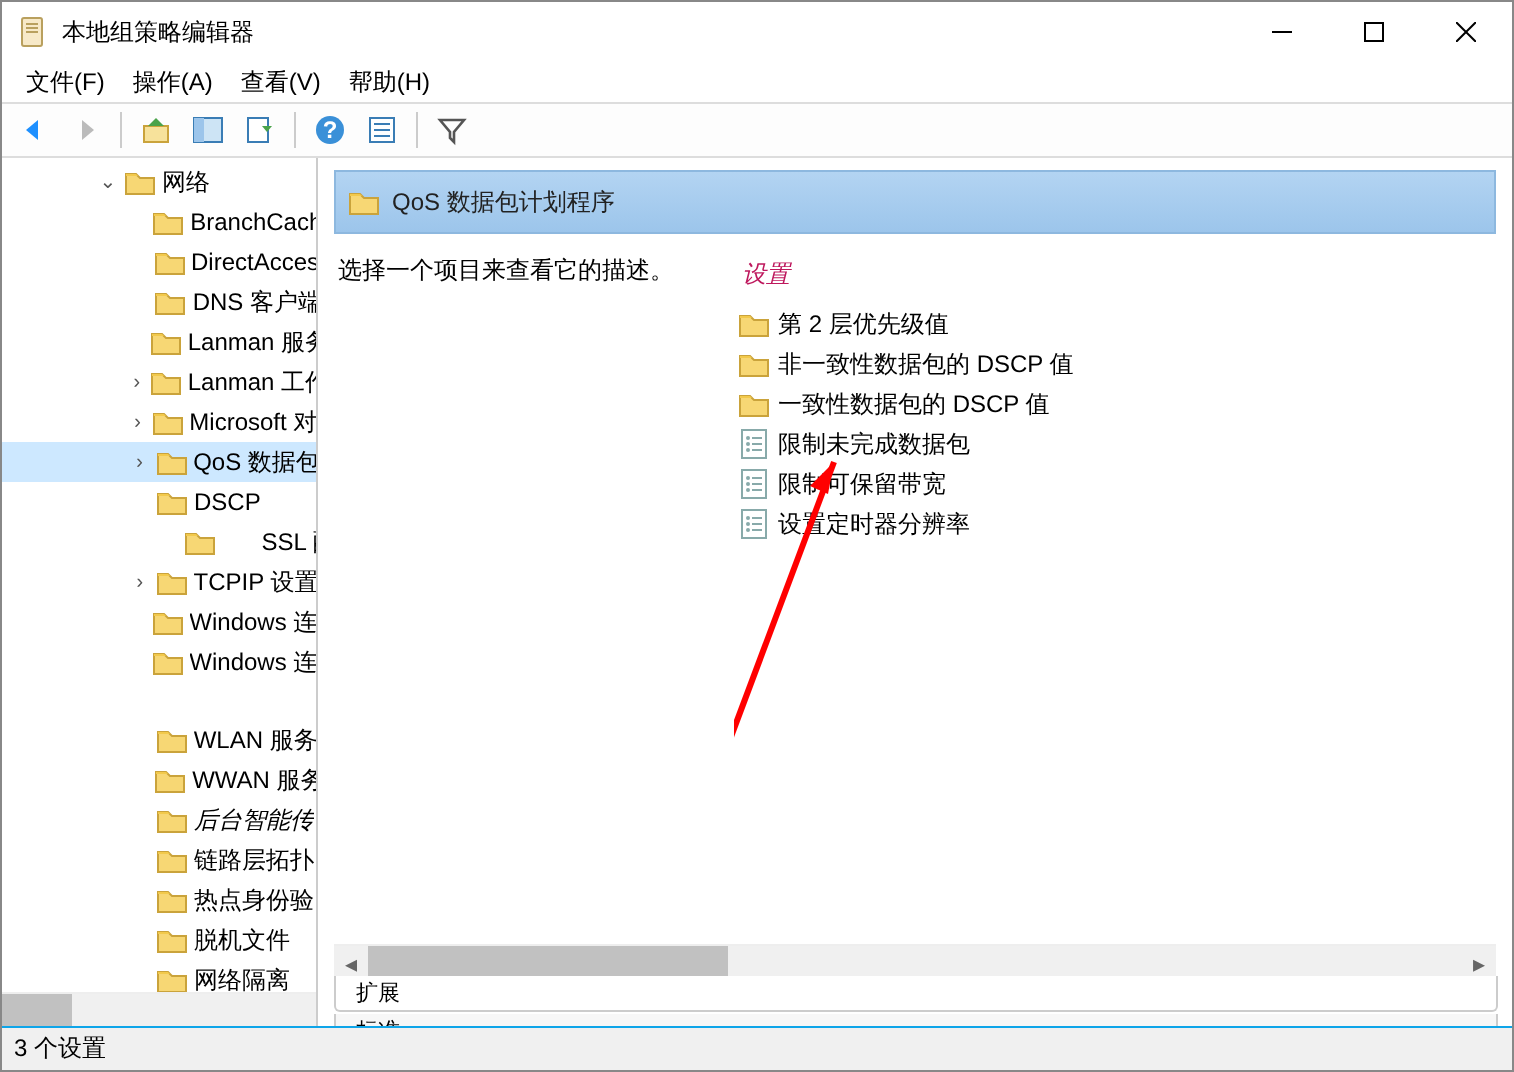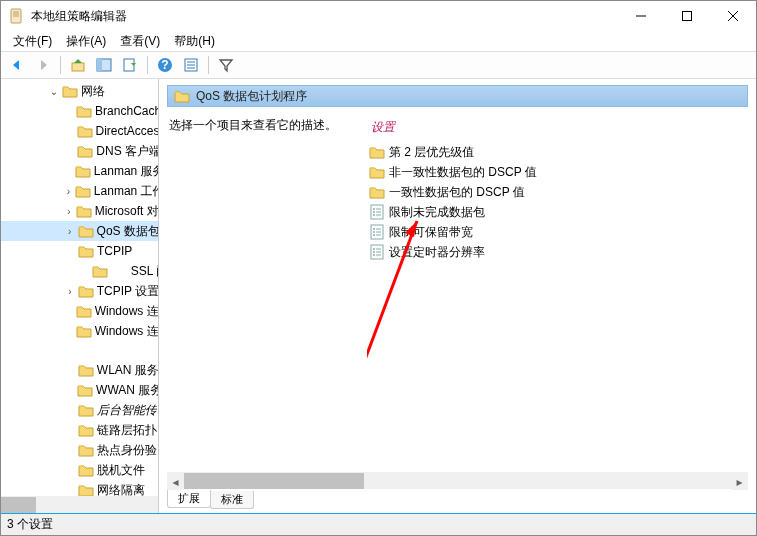--- a/index.html
+++ b/index.html
@@ -26,38 +26,38 @@
 .tree { padding: 2px 0 2px 0; white-space: nowrap; }
 .tree-row { height: 20px; display: flex; align-items: center; padding-left: 0; cursor: default; }
 .tree-row.selected { background: #cde8ff; }
 .expander { width: 14px; height: 14px; display: inline-flex; align-items: center; justify-content: center; color: #555; font-size: 10px; margin-right: 1px; }
 .folder-icon { width: 16px; height: 16px; margin-right: 3px; flex-shrink: 0; }
 .tree-label { overflow: hidden; text-overflow: clip; }
 .tree-hscroll { height: 17px; border-top: 1px solid #eee; background: #f0f0f0; position: relative; }
 .tree-hscroll .thumb { position: absolute; left: 0; top: 0; height: 100%; width: 35px; background: #c1c1c1; }
 
 .right { flex: 1; display: flex; flex-direction: column; min-width: 0; }
-.right-header { height: 22px; background: linear-gradient(#b3d4f2, #9cc5eb); border: 1px solid #8db8df; margin: 6px 8px 4px 8px; display: flex; align-items: center; padding-left: 6px; gap: 6px; }
+.right-header { height: 32px; background: linear-gradient(#b3d4f2, #9cc5eb); border: 1px solid #8db8df; margin: 6px 8px 4px 8px; display: flex; align-items: center; padding-left: 6px; gap: 6px; }
 .right-header .label { color: #222; }
 
 .right-body { flex: 1; display: flex; margin: 0 8px 2px 8px; min-height: 0; position: relative; }
 .desc-pane { width: 200px; padding: 6px 8px 6px 2px; }
 .list-pane { flex: 1; padding: 4px 0; position: relative; overflow: hidden; }
 .col-header { color: #be185d; padding: 4px 0 6px 4px; font-style: italic; }
 .list-row { height: 20px; display: flex; align-items: center; padding-left: 2px; gap: 4px; cursor: default; }
 .item-icon { width: 16px; height: 16px; flex-shrink: 0; }
 
 .list-hscroll { height: 17px; background: #f0f0f0; position: relative; border-top: 1px solid #eee; }
 .list-hscroll .track { position: absolute; left: 17px; right: 17px; top: 0; bottom: 0; }
 .list-hscroll .thumb { position: absolute; left: 0; top: 0; height: 100%; width: 180px; background: #c1c1c1; }
 .list-hscroll .arr { position: absolute; top: 0; width: 17px; height: 17px; display: flex; align-items: center; justify-content: center; color: #666; background: #f0f0f0; }
 .list-hscroll .arr.l { left: 0; }
 .list-hscroll .arr.r { right: 0; }
 
-.tabs { height: 20px; display: flex; align-items: flex-end; margin: 0 8px 4px 8px; }
+.tabs { height: 20px; display: flex; margin: 0 8px 4px 8px; flex-direction: column; }
 .tab { border: 1px solid #ccc; border-top: none; border-radius: 0 0 3px 3px; padding: 1px 10px; margin-right: -1px; background: #f7f7f7; cursor: default; font-size: 11px; }
 .tab.active { background: #fff; position: relative; top: -1px; }
 
 .statusbar { height: 22px; border-top: 1px solid #0ea5e9; display: flex; align-items: center; padding: 0 6px; background: #f0f0f0; }
 
 .arrow-annot { position: absolute; pointer-events: none; }
 
 svg { display: block; }
 </style>
 </head>
@@ -239,21 +239,21 @@
               <span class="tree-label">QoS 数据包</span>
             </div>
             <div class="tree-row" style="padding-left: 62px;">
               <span class="expander"></span>
               <span class="folder-icon">
                 <svg width="16" height="16">
                   <path d="M1 4 L6 4 L8 6 L15 6 L15 14 L1 14 Z" fill="#f7d774" stroke="#caa33b"></path>
                   <path d="M1 4 L6 4 L7 5 L1 5 Z" fill="#f2c94c"></path>
                 </svg>
               </span>
-              <span class="tree-label">TCPIP</span>
+              <span class="tree-label">DSCP</span>
             </div>
             <div class="tree-row" style="padding-left: 62px; gap: 20px;">
               <span class="expander"></span>
               <span class="folder-icon">
                 <svg width="16" height="16">
                   <path d="M1 4 L6 4 L8 6 L15 6 L15 14 L1 14 Z" fill="#f7d774" stroke="#caa33b"></path>
                   <path d="M1 4 L6 4 L7 5 L1 5 Z" fill="#f2c94c"></path>
                 </svg>
               </span>
               <span class="tree-label">SSL 配置</span>

